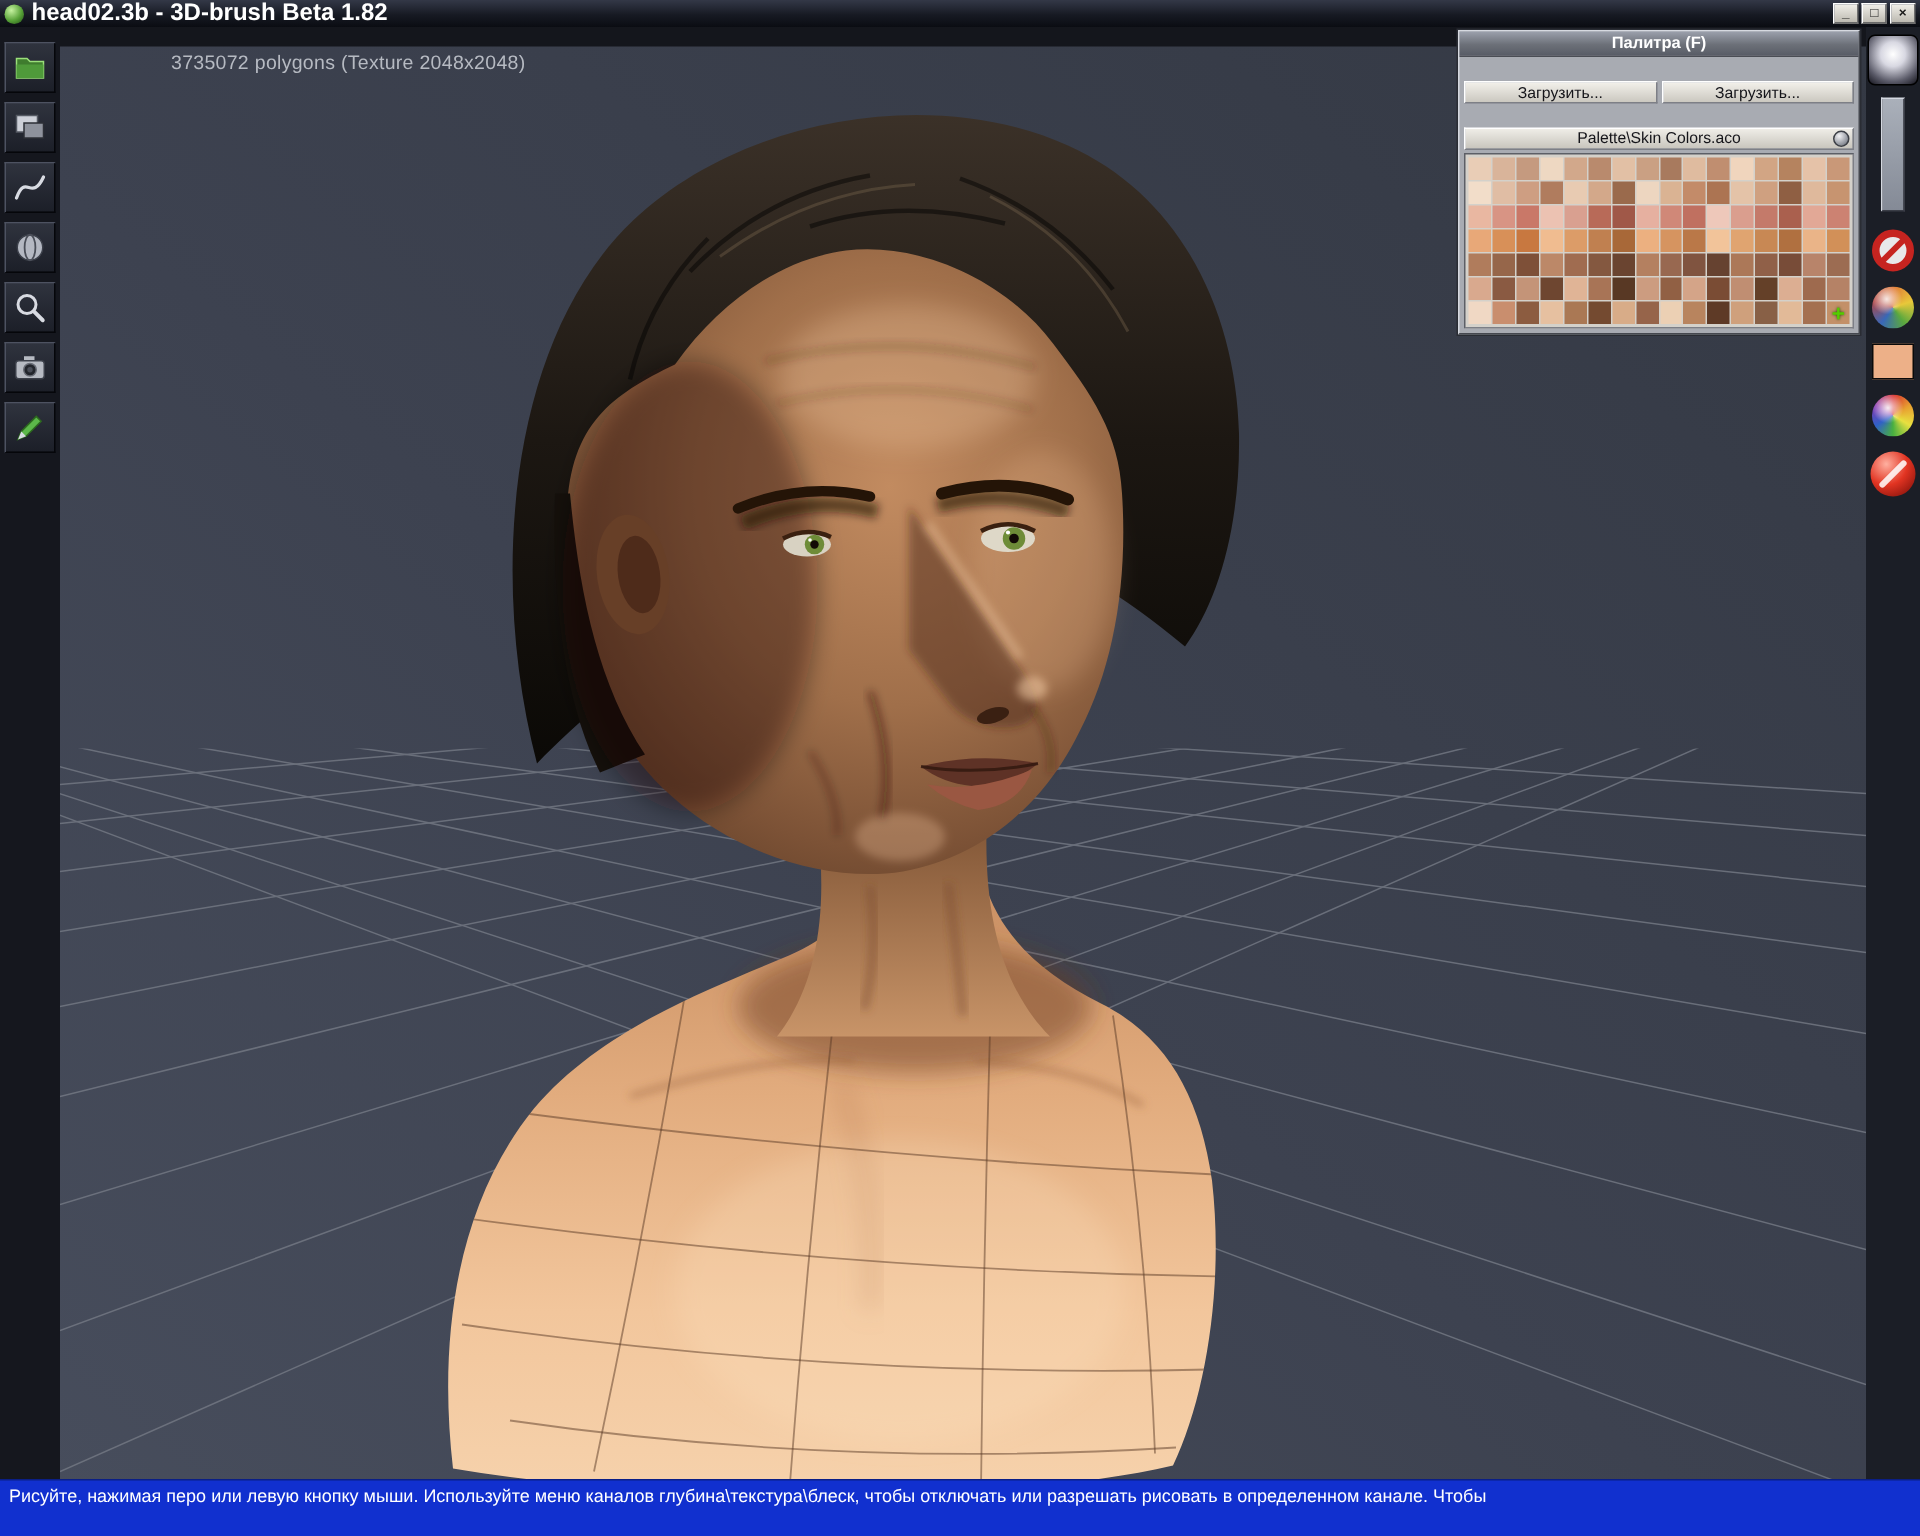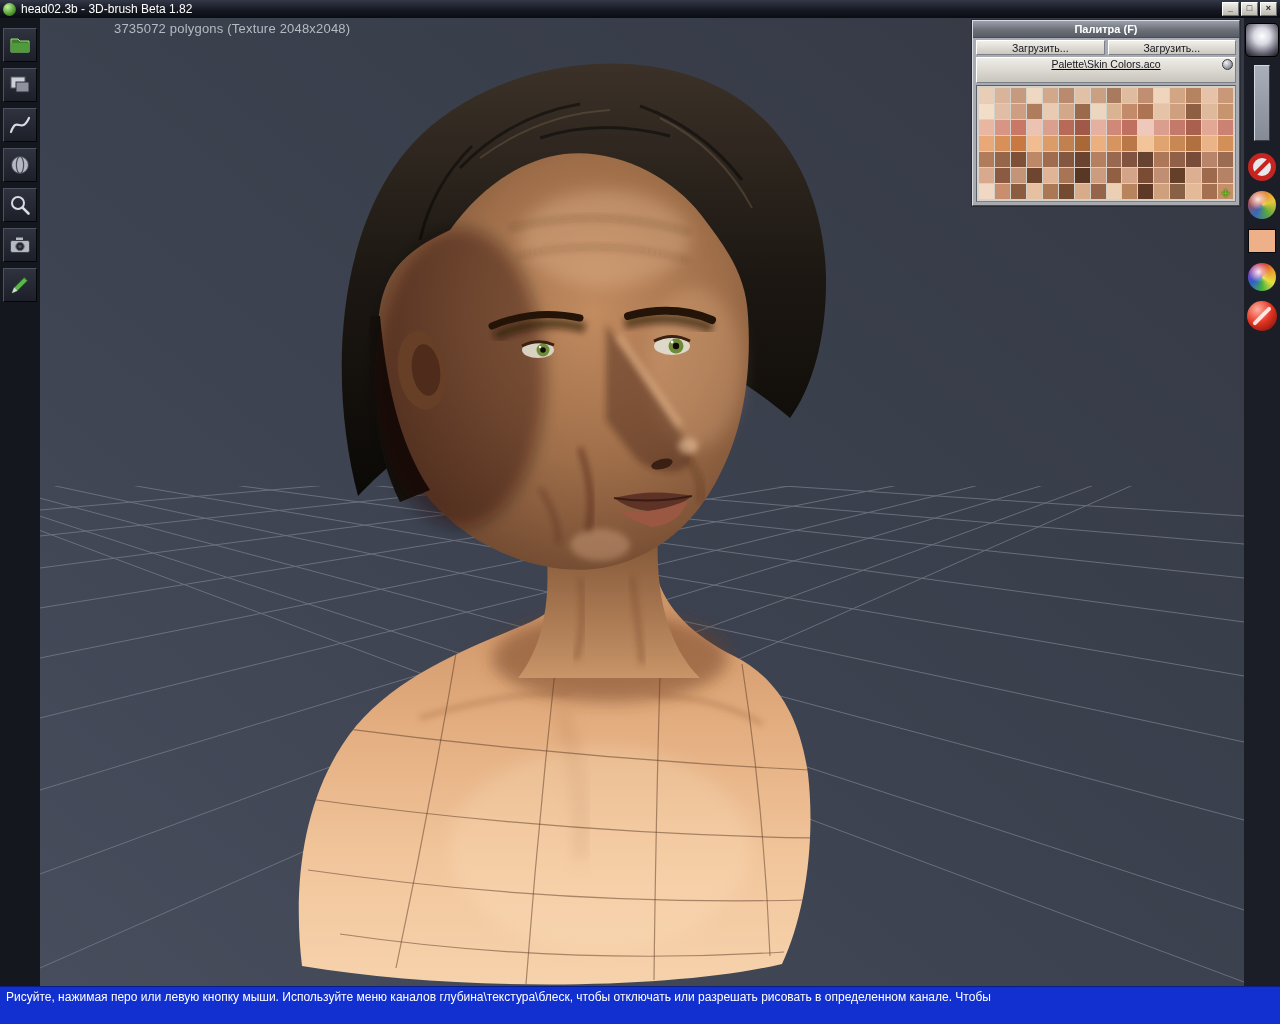--- a/index.html
+++ b/index.html
@@ -5,39 +5,39 @@
   html,body{margin:0;padding:0;background:#000;}
   .window{position:relative;width:1280px;height:1024px;overflow:hidden;
     font-family:"Liberation Sans",sans-serif;background:#14161c;}
 
   
   .titlebar{position:absolute;top:0;left:0;right:0;height:18px;
     background:linear-gradient(180deg,#333847 0%,#171a23 55%,#0a0c12 100%);
     display:flex;align-items:center;padding:0 3px;gap:5px;box-sizing:border-box;}
   .app-icon{width:13px;height:13px;border-radius:50%;
     background:radial-gradient(circle at 35% 30%,#c6f2a0,#58a238 55%,#1d4a12);}
-  .titlebar .title{color:#ffffff;font-size:12px;font-weight:normal;white-space:nowrap;}
+  .titlebar .title{color:#ffffff;font-size:16px;font-weight:bold;white-space:nowrap;}
   .win-buttons{margin-left:auto;display:flex;gap:2px;}
   .win-btn{width:17px;height:14px;box-sizing:border-box;
     background:linear-gradient(180deg,#f0eee8,#bcb9b0);
     border:1px solid #6f6f6f;border-top-color:#ffffff;border-left-color:#ffffff;
     font-size:9px;line-height:11px;text-align:center;color:#1a1a1a;font-weight:bold;cursor:default;}
 
   
   .left-toolbar{position:absolute;left:0;top:18px;width:40px;bottom:38px;
     background:#15171e;display:flex;flex-direction:column;align-items:center;
     padding-top:10px;gap:6px;box-sizing:border-box;}
   .tool-btn{width:34px;height:34px;box-sizing:border-box;flex:0 0 auto;
     background:linear-gradient(180deg,#2f333e,#1c1f28);
     border:1px solid #05060a;border-top-color:#4d5261;border-left-color:#4d5261;
     display:flex;align-items:center;justify-content:center;}
   .tool-btn svg{display:block;}
 
   
-  .viewport{position:absolute;left:40px;top:18px;width:1204px;height:968px;
+  .viewport{position:absolute;left:40px;top:31px;width:1204px;height:968px;
     background:linear-gradient(to bottom left,#343944,#3d4250 55%,#474d5c);overflow:hidden;}
   .viewport-info{position:absolute;left:74px;top:3px;color:#b6bac2;font-size:13px;letter-spacing:.2px;}
   .scene{position:absolute;left:0;top:0;}
 
   
   .right-strip{position:absolute;right:0;top:18px;width:36px;bottom:38px;
     background:#1b1e26;display:flex;flex-direction:column;align-items:center;box-sizing:border-box;}
   .rt-sphere{width:32px;height:32px;margin-top:5px;border-radius:5px;border:1px solid #000;
     background:radial-gradient(circle at 50% 38%,#ffffff 0%,#d8d8e2 32%,#5a5a68 72%,#14141c 100%);}
   .rt-scroll{width:16px;height:76px;margin-top:8px;box-sizing:border-box;
@@ -60,27 +60,27 @@
     background:rgba(255,255,255,.85);transform:rotate(-45deg);border-radius:2px;}
 
   
   .palette-panel{position:absolute;left:972px;top:20px;width:268px;box-sizing:border-box;
     background:#a8abb2;border:1px solid #d6d9e0;border-right-color:#45484f;border-bottom-color:#45484f;
     box-shadow:0 0 0 1px #2a2d34;}
   .palette-title{height:16px;line-height:16px;text-align:center;color:#ffffff;
     font-size:11px;font-weight:bold;
     background:linear-gradient(180deg,#9ba0ac 0%,#6c7078 55%,#585c66 100%);
     border-bottom:1px solid #4a4d54;}
-  .palette-btn-row{display:flex;gap:3px;padding:2px 3px;}
+  .palette-btn-row{display:flex;gap:3px;padding:16px 3px;}
   .palette-btn{flex:1;height:15px;line-height:14px;text-align:center;font-size:10.5px;color:#15151a;
     background:linear-gradient(180deg,#f2f0ea,#cbc8c0);
     border:1px solid #7d7f86;border-top-color:#ffffff;border-left-color:#ffffff;box-sizing:border-box;}
-  .palette-file-row{position:relative;margin:0 3px 2px 3px;height:26px;box-sizing:border-box;
+  .palette-file-row{position:relative;margin:0 3px 2px 3px;height:15px;box-sizing:border-box;
     background:linear-gradient(180deg,#efede7,#c8c5bd);
-    border:1px solid #7d7f86;border-top-color:#ffffff;border-left-color:#ffffff;text-decoration:underline;}
+    border:1px solid #7d7f86;border-top-color:#ffffff;border-left-color:#ffffff;}
   .palette-file-label{display:block;height:13px;line-height:13px;text-align:center;
     font-size:10.5px;color:#15151a;}
   .palette-knob{position:absolute;right:2px;top:1px;width:11px;height:11px;border-radius:50%;
     background:radial-gradient(circle at 35% 30%,#f4f4f6,#8b8f98 70%,#4a4d55);border:1px solid #3c3f46;box-sizing:border-box;}
   .palette-swatch-area{position:relative;margin:0 3px 3px 3px;padding:2px;background:#d4d1ca;
     border:1px solid #7d7f86;border-top-color:#5c5f66;border-left-color:#5c5f66;}
   .swatch-grid{display:grid;grid-template-columns:repeat(16,1fr);grid-auto-rows:15px;gap:1px;}
   .swatch{width:100%;height:100%;}
   .palette-add{position:absolute;right:5px;bottom:1px;color:#55cc00;font-size:15px;font-weight:bold;
     text-shadow:0 0 2px #1a4a00;line-height:15px;}

